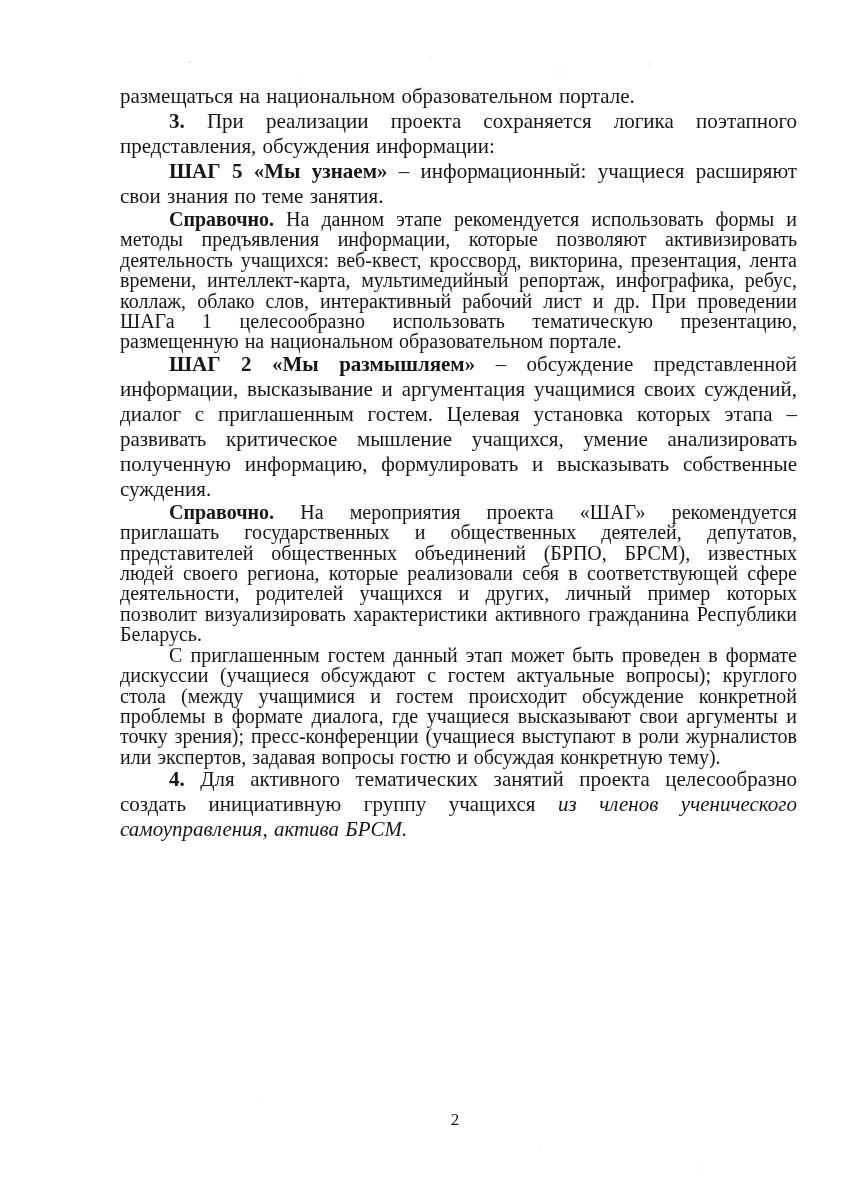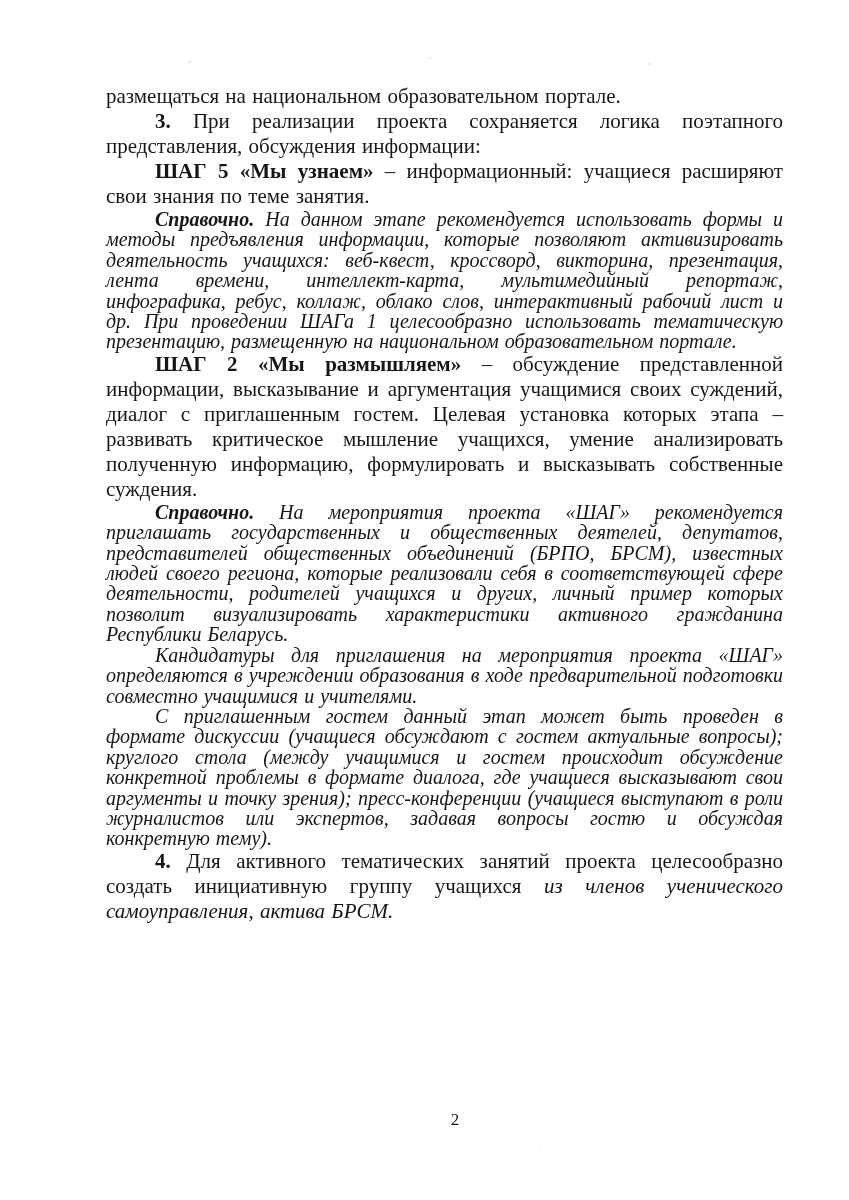--- a/index.html
+++ b/index.html
@@ -22,33 +22,33 @@
       radial-gradient(2px 2px at 300px 80px, rgba(135,135,135,.20), transparent 70%),
       radial-gradient(3px 2px at 430px 58px, rgba(130,130,130,.22), transparent 70%),
       radial-gradient(2px 3px at 560px 72px, rgba(130,130,130,.20), transparent 70%),
       radial-gradient(3px 2px at 650px 64px, rgba(125,125,125,.24), transparent 70%),
       radial-gradient(2px 2px at 540px 1148px, rgba(140,140,140,.16), transparent 70%),
       radial-gradient(2px 2px at 262px 1100px, rgba(140,140,140,.14), transparent 70%),
       radial-gradient(2px 2px at 700px 1168px, rgba(140,140,140,.14), transparent 70%);
   }
   .doc {
     position: absolute;
-    left: 106px;
+    left: 120px;
     top: 84px;
     width: 677px;
   }
   .para {
     margin: 0;
     text-align: justify;
     text-indent: 49px;
     word-spacing: 1px;
   }
   .para.no-indent { text-indent: 0; }
   .para.body { font-size: 21px; line-height: 25px; }
-  .para.note { font-size: 20px; line-height: 20.4px; font-style: italic; }
+  .para.note { font-size: 20px; line-height: 20.4px; }
   .run-b { font-weight: 700; }
   .run-i { font-style: italic; }
   .page-number {
     position: absolute;
     top: 1110px;
     left: 439px;
     width: 32px;
     text-align: center;
     font-size: 17px;
     line-height: 20px;
@@ -60,18 +60,17 @@
 
 <div class="scan-noise"></div>
 
 <main class="doc">
     <p class="para body no-indent"><span>размещаться на национальном образовательном портале.</span></p>
     <p class="para body"><span class="run-b">3.</span><span> При реализации проекта сохраняется логика поэтапного представления, обсуждения информации:</span></p>
     <p class="para body"><span class="run-b">ШАГ 5 «Мы узнаем»</span><span> – информационный: учащиеся расширяют свои знания по теме занятия.</span></p>
     <p class="para note"><span class="run-b">Справочно.</span><span> На данном этапе рекомендуется использовать формы и методы предъявления информации, которые позволяют активизировать деятельность учащихся: веб-квест, кроссворд, викторина, презентация, лента времени, интеллект-карта, мультимедийный репортаж, инфографика, ребус, коллаж, облако слов, интерактивный рабочий лист и др. При проведении ШАГа 1 целесообразно использовать тематическую презентацию, размещенную на национальном образовательном портале.</span></p>
     <p class="para body"><span class="run-b">ШАГ 2 «Мы размышляем»</span><span> – обсуждение представленной информации, высказывание и аргументация учащимися своих суждений, диалог с приглашенным гостем. Целевая установка которых этапа – развивать критическое мышление учащихся, умение анализировать полученную информацию, формулировать и высказывать собственные суждения.</span></p>
     <p class="para note"><span class="run-b">Справочно.</span><span> На мероприятия проекта «ШАГ» рекомендуется приглашать государственных и общественных деятелей, депутатов, представителей общественных объединений (БРПО, БРСМ), известных людей своего региона, которые реализовали себя в соответствующей сфере деятельности, родителей учащихся и других, личный пример которых позволит визуализировать характеристики активного гражданина Республики Беларусь.</span></p>
-    <p class="para note"><span>Кандидатуры для приглашения на мероприятия проекта «ШАГ» определяются в учреждении образования в ходе предварительной подготовки совместно учащимися и учителями.</span></p>
     <p class="para note"><span>С приглашенным гостем данный этап может быть проведен в формате дискуссии (учащиеся обсуждают с гостем актуальные вопросы); круглого стола (между учащимися и гостем происходит обсуждение конкретной проблемы в формате диалога, где учащиеся высказывают свои аргументы и точку зрения); пресс-конференции (учащиеся выступают в роли журналистов или экспертов, задавая вопросы гостю и обсуждая конкретную тему).</span></p>
     <p class="para body"><span class="run-b">4.</span><span> Для активного тематических занятий проекта целесообразно создать инициативную группу учащихся </span><span class="run-i">из членов ученического самоуправления, актива БРСМ.</span></p>
   </main>
 
 <div class="page-number">2</div>
 
 </body></html>

